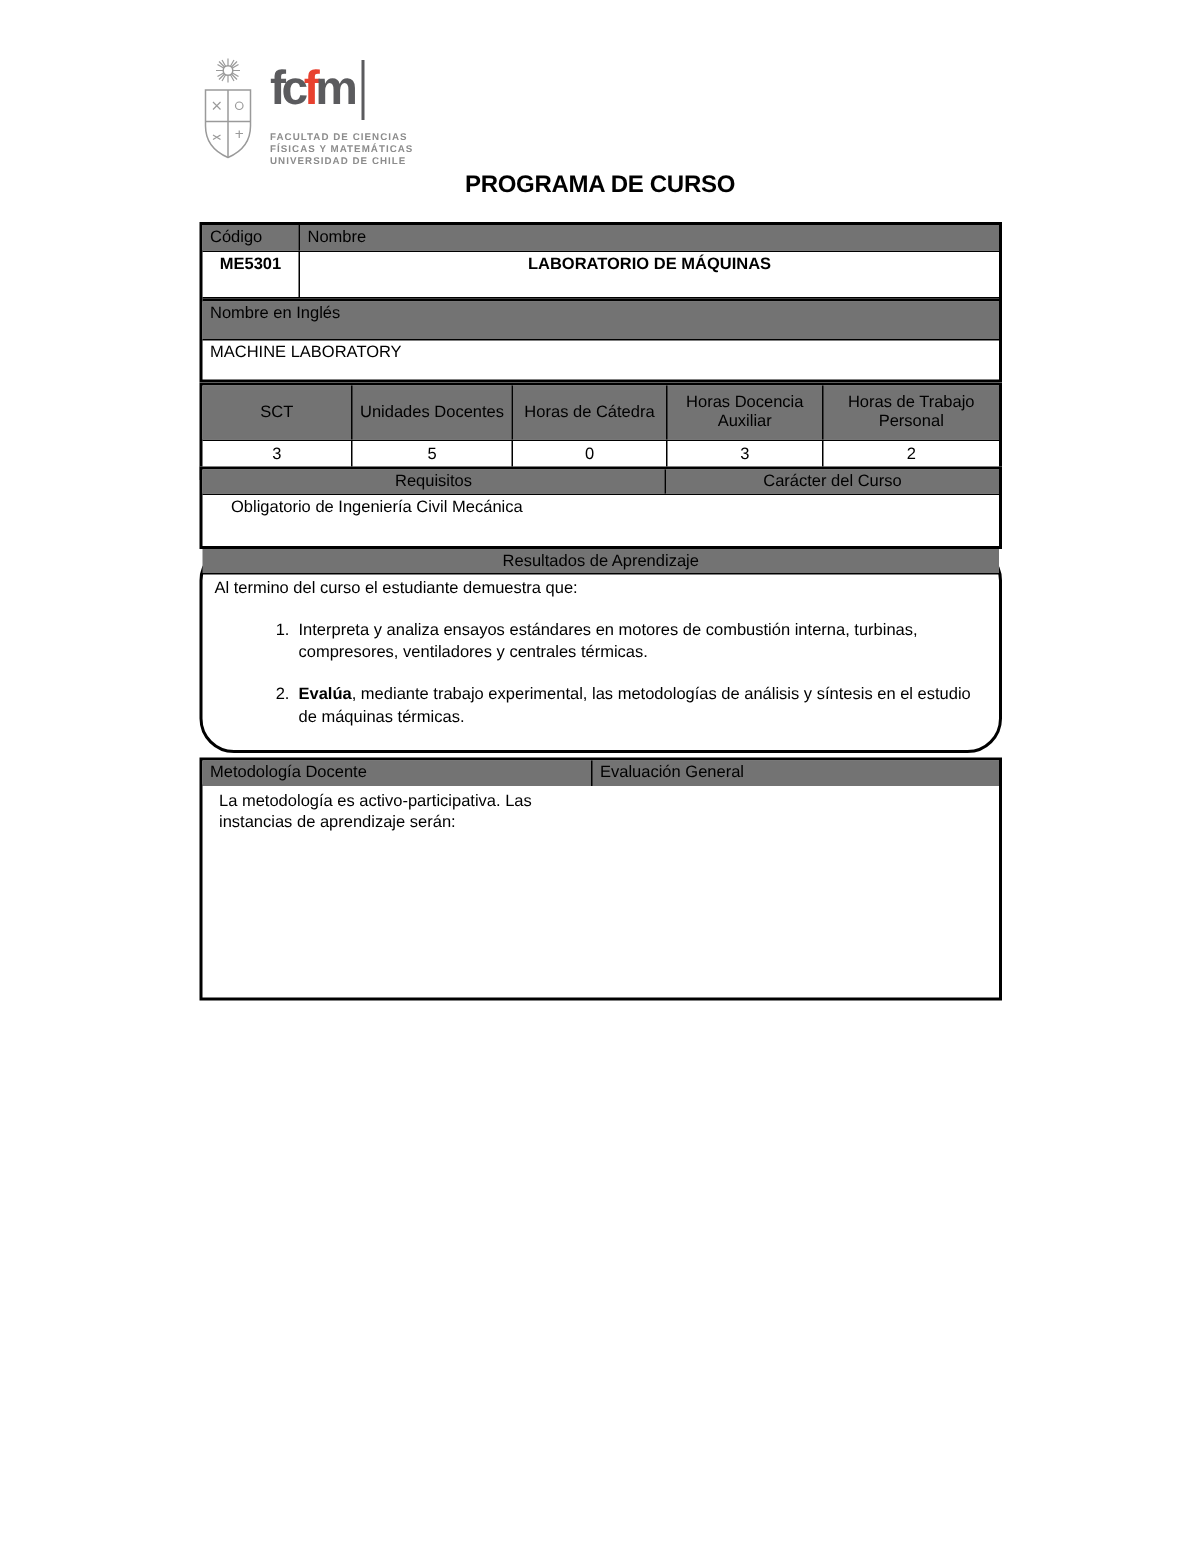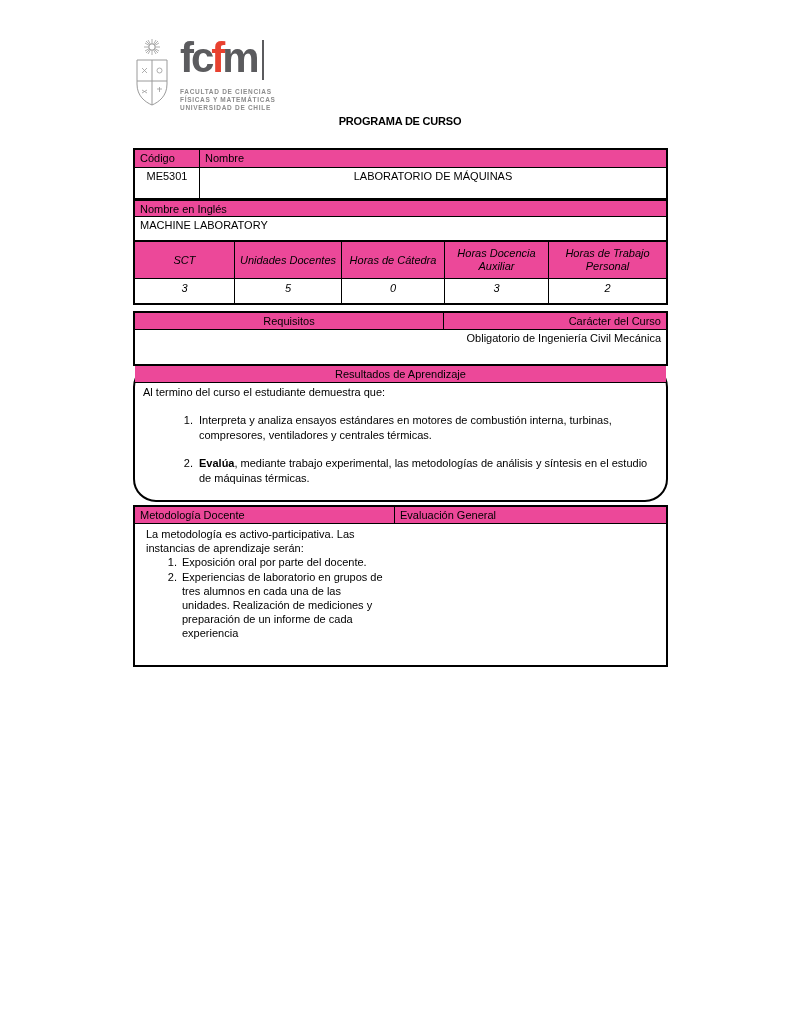--- a/index.html
+++ b/index.html
@@ -8,73 +8,73 @@
     position:relative; width:800px; height:1035px; background:#ffffff;
     font-family:"Liberation Sans","DejaVu Sans",sans-serif; color:#000;
     margin:0 auto; overflow:hidden;
   }
   
   .logo { position:absolute; left:133px; top:38px; display:flex; align-items:flex-start; }
   .crest { width:38px; height:74px; }
   .logo-right { margin-left:9px; display:flex; flex-direction:column; }
   .wordmark { display:flex; align-items:flex-start; height:46px; }
   .wordmark .letters {
-    font-weight:bold; font-size:42px; line-height:40px; letter-spacing:-3px;
+    font-weight:bold; font-size:32px; line-height:40px; letter-spacing:-3px;
     color:#5b5b5e;
   }
   .wordmark .red { color:#e8412f; }
   .wordmark .bar { width:2px; height:40px; background:#5b5b5e; margin-left:5px; margin-top:2px; }
   .logo-caption { margin-top:4px; font-size:6.5px; line-height:8px; letter-spacing:0.7px; color:#8c8c8c; font-weight:bold; }
   
   .doc-title {
     position:absolute; top:115px; left:0; width:100%; text-align:center;
-    font-weight:bold; font-size:11px; letter-spacing:-0.2px;
+    font-weight:bold; font-size:16px; letter-spacing:-0.2px;
   }
   
   .tbl { position:absolute; left:133px; width:535px; border:2px solid #000; background:#fff; }
   .trow { display:flex; width:100%; border-bottom:1px solid #000; }
   .trow:last-child { border-bottom:none; }
   .cell { padding:2px 5px; font-size:11px; line-height:13px; overflow:hidden; }
   .cell + .cell { border-left:1px solid #000; }
-  .hdr { background:#ec4899; }
+  .hdr { background:#737373; }
   .c-center { text-align:center; }
-  .c-bold { font-weight:normal; }
+  .c-bold { font-weight:bold; }
   .thick-top { border-top:2px solid #000; }
   ol { margin:0; }
   ol li { font-size:11px; }
   
   .b1-r1 { height:18px; }
   .b1-r2 { height:31px; }
-  .b1-r3 { height:18px; }
+  .b1-r3 { height:28px; }
   .b1-r4 { height:26px; }
   .b1-c1 { width:64px; flex:none; }
   .b1-c2 { flex:1; }
   
   .b2-r1 { height:37px; }
   .b2-r2 { height:24px; }
   .b2 .cell { display:flex; align-items:center; justify-content:center; text-align:center; }
   .b2 .b2-r2 .cell { align-items:flex-start; padding-top:3px; }
   .b2-c1 { width:99px; flex:none; }
   .b2-c2 { width:107px; flex:none; }
   .b2-c3 { width:103px; flex:none; }
   .b2-c4 { width:104px; flex:none; }
   .b2-c5 { flex:1; }
   
   .b3-r1 { height:17px; }
   .b3-r2 { height:34px; }
   .b3-c1 { width:308px; flex:none; }
-  .b3-c2 { flex:1;text-align:right; }
+  .b3-c2 { flex:1; }
   .indent-first { text-indent:14px; }
   
   .b4-r1 { height:17px; }
   .b4-r2 { height:117px; padding:3px 8px; }
   .b4-r2 ol { padding-left:53px; margin-top:14px; }
   .b4-r2 li { line-height:15px; margin-bottom:13px; padding-left:3px; }
   
-  .b5-r1 { height:17px; }
+  .b5-r1 { height:17px;align-items:center; }
   .b5-r2 { height:141px; }
   .b5-c1 { width:259px; flex:none; }
   .b5-c2 { flex:1; }
   .b5-r2 .cell { padding:3px 11px; line-height:14px; }
   .b5-r2 ol { padding-left:34px; }
   .b5-r2 li { line-height:14px; margin-bottom:1px; padding-left:2px; }
   .just { text-align:justify; }
 </style>
 </head>
 <body>
@@ -132,21 +132,21 @@
       <div class="cell c-center c-bold b1-c2">LABORATORIO DE MÁQUINAS</div>
     </div>
     <div class="trow b1-r3 thick-top">
       <div class="cell hdr" style="flex:1;">Nombre en Inglés</div>
     </div>
     <div class="trow b1-r4">
       <div class="cell" style="flex:1;">MACHINE LABORATORY</div>
     </div>
   </div>
 
-  <div class="tbl b2" style="top:240px;font-style:italic;">
+  <div class="tbl b2" style="top:255px;">
     <div class="trow b2-r1">
       <div class="cell hdr b2-c1">SCT</div>
       <div class="cell hdr b2-c2">Unidades Docentes</div>
       <div class="cell hdr b2-c3">Horas de Cátedra</div>
       <div class="cell hdr b2-c4">Horas Docencia Auxiliar</div>
       <div class="cell hdr b2-c5">Horas de Trabajo Personal</div>
     </div>
     <div class="trow b2-r2">
       <div class="cell b2-c1">3</div>
       <div class="cell b2-c2">5</div>
@@ -182,21 +182,17 @@
   </div>
 
   <div class="tbl" style="top:505px;">
     <div class="trow b5-r1">
       <div class="cell hdr b5-c1">Metodología Docente</div>
       <div class="cell hdr b5-c2">Evaluación General</div>
     </div>
     <div class="trow b5-r2">
       <div class="cell b5-c1">
         <div>La metodología es activo-participativa.  Las instancias de aprendizaje serán:</div>
-        <ol>
-          <li>Exposición oral por parte del docente.</li>
-          <li>Experiencias de laboratorio en grupos de tres alumnos en cada una de las unidades. Realización de mediciones y preparación de un informe de cada experiencia</li>
-        </ol>
       </div>
     </div>
   </div>
 
 </div>
 
 </body></html>

